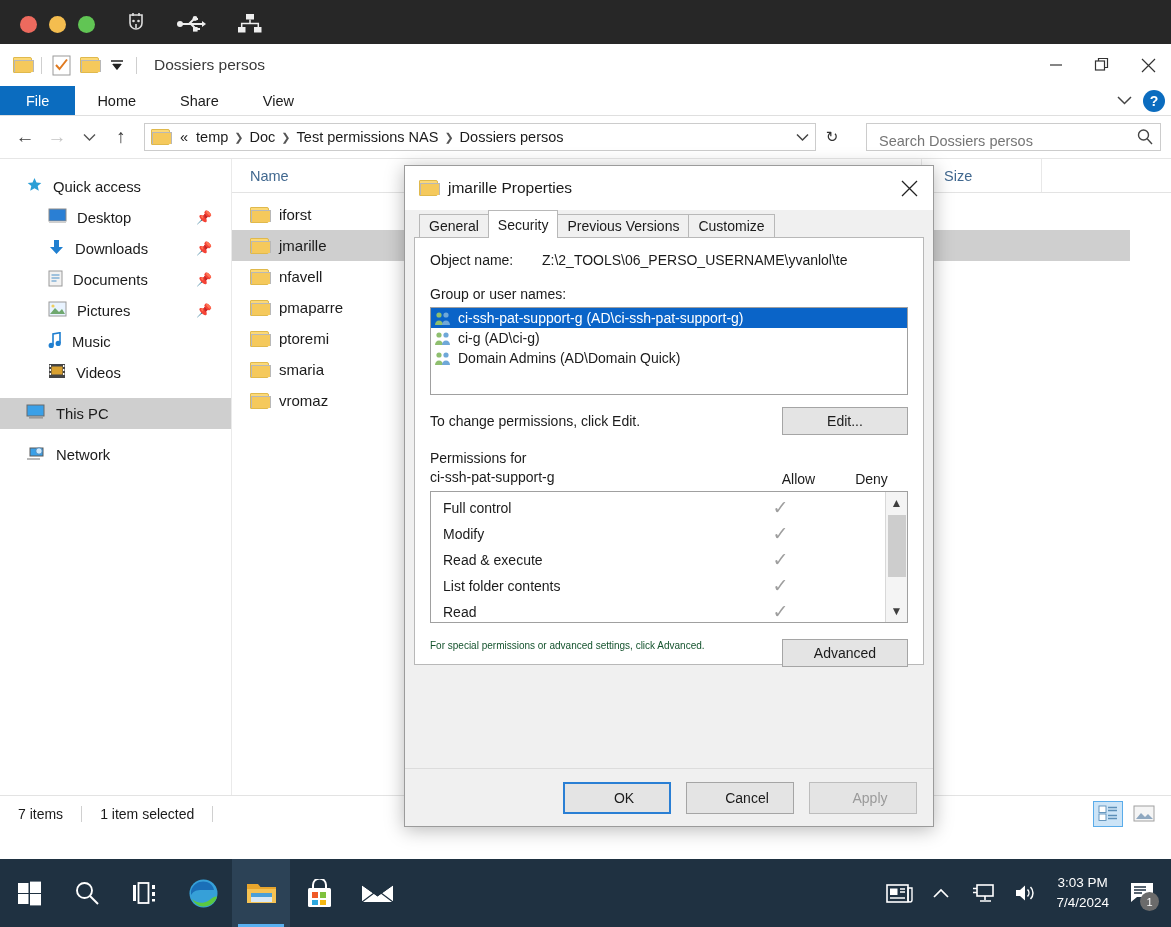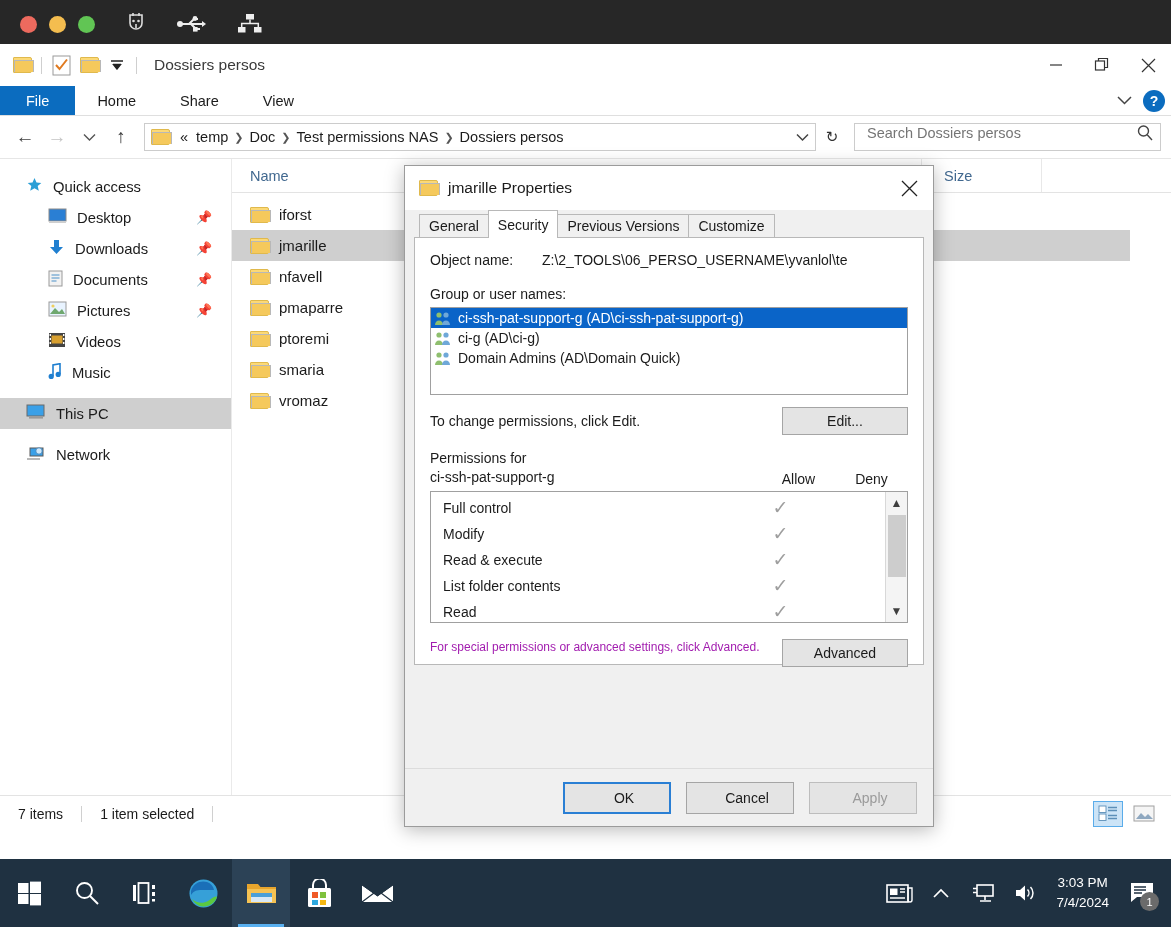--- a/index.html
+++ b/index.html
@@ -81,21 +81,21 @@
     display: flex; align-items: center; padding: 0 2px 0 6px; margin-left: 6px;
     position: relative;
   }
   .crumbs { display: flex; align-items: center; font-size: 14.5px; color: #1b1b1b; flex: 1; overflow: hidden; white-space: nowrap; }
   .crumb { padding: 0 4px; }
   .chev { color: #555; font-size: 11px; padding: 0 2px; }
   .crumb-drop { width: 22px; display: flex; align-items: center; justify-content: center; color: #444; }
   .refresh { width: 28px; height: 28px; display: flex; align-items: center; justify-content: center; color: #333; font-size: 15px; }
   .searchbox {
     flex: 1; height: 28px; border: 1px solid #cccccc; background: #fff;
-    display: flex; align-items: flex-start; padding: 0 6px 0 10px; margin-left: 6px;
+    display: flex; align-items: flex-end; padding: 0 6px 0 10px; margin-left: 18px;
   }
   .searchbox input {
     border: 0; outline: 0; flex: 1; font-size: 14.5px; color: #6e6e6e;
     font-family: "Liberation Sans", sans-serif; background: transparent;
   }
 
   
   .expbody { display: flex; height: 637px; border-top: 1px solid #e6e6e6; }
   .nav {
     width: 232px; background: #ffffff; padding-top: 12px;
@@ -213,21 +213,21 @@
   .check { color: #9e9e9e; font-size: 19px; line-height: 1; }
   .vscroll {
     width: 22px; border-left: 1px solid #d8d8d8; background: #f4f4f4;
     display: flex; flex-direction: column; align-items: center;
   }
   .varrow { height: 22px; display: flex; align-items: center; justify-content: center; color: #3f3f3f; font-size: 12px; }
   .vthumb { width: 18px; background: #cdcdcd; height: 62px; margin: 1px 0; }
   .vtrack { flex: 1; }
 
   .advrow { display: flex; align-items: flex-start; margin-top: 16px; }
-  .advrow .txt { flex: 1; font-size: 12px; color: #a21caf; line-height: 1.35; }
+  .advrow .txt { flex: 1; font-size: 10px; color: #14532d; line-height: 1.35; }
 
   .dlg-footer {
     position: absolute; left: 0; bottom: 0; width: 100%; height: 58px;
     border-top: 1px solid #dcdcdc;
     display: flex; align-items: center; justify-content: flex-end; gap: 15px; padding-right: 16px;
   }
   .dlg-footer .btn { min-width: 108px; height: 32px; padding-left: 14px; }
 
   
   .taskbar {
@@ -449,45 +449,45 @@
         <div class="navitem ind">
           <span>
             <svg width="19" height="16" viewBox="0 0 19 16">
                 <rect x="1" y="1" width="17" height="14" fill="#e8f3ff" stroke="#9a9a9a"></rect>
                 <path d="M2 13l5-6 4 4 3-3 3 5z" fill="#6fa86f"></path>
                 <circle cx="5" cy="5" r="1.6" fill="#f0d060"></circle>
               </svg>
           </span>
           <span>Pictures</span>
           <span class="pin">📌</span>
+        </div>
+        <div class="navitem ind">
+          <span>
+            <svg width="14" height="17" viewBox="0 0 14 17">
+                <path d="M5 13V2l7-1.3V11" stroke="#1f7fd0" stroke-width="1.6" fill="none"></path>
+                <circle cx="3.2" cy="13.4" r="2.6" fill="#1f7fd0"></circle>
+                <circle cx="10.2" cy="11.4" r="2.6" fill="#1f7fd0"></circle>
+              </svg>
+          </span>
+          <span>Music</span>
         </div>
         <div class="navitem ind">
           <span>
             <svg width="18" height="16" viewBox="0 0 18 16">
                 <rect x="1" y="1" width="16" height="14" fill="#444"></rect>
                 <rect x="3.5" y="3.5" width="11" height="8" fill="#d8a030"></rect>
                 <rect x="1.6" y="2" width="1.4" height="2" fill="#fff"></rect>
                 <rect x="1.6" y="6" width="1.4" height="2" fill="#fff"></rect>
                 <rect x="1.6" y="10" width="1.4" height="2" fill="#fff"></rect>
                 <rect x="15" y="2" width="1.4" height="2" fill="#fff"></rect>
                 <rect x="15" y="6" width="1.4" height="2" fill="#fff"></rect>
                 <rect x="15" y="10" width="1.4" height="2" fill="#fff"></rect>
               </svg>
           </span>
           <span>Videos</span>
-        </div>
-        <div class="navitem ind">
-          <span>
-            <svg width="14" height="17" viewBox="0 0 14 17">
-                <path d="M5 13V2l7-1.3V11" stroke="#1f7fd0" stroke-width="1.6" fill="none"></path>
-                <circle cx="3.2" cy="13.4" r="2.6" fill="#1f7fd0"></circle>
-                <circle cx="10.2" cy="11.4" r="2.6" fill="#1f7fd0"></circle>
-              </svg>
-          </span>
-          <span>Music</span>
         </div>
         <div class="navgap"></div>
         <div class="navitem sel">
           <span>
             <svg width="20" height="17" viewBox="0 0 20 17">
                 <rect x="1" y="1" width="17" height="11" fill="#3aa0e8" stroke="#6a6a6a"></rect>
                 <rect x="3" y="13" width="14" height="1.6" fill="#9a9a9a"></rect>
               </svg>
           </span>
           <span>This PC</span>

